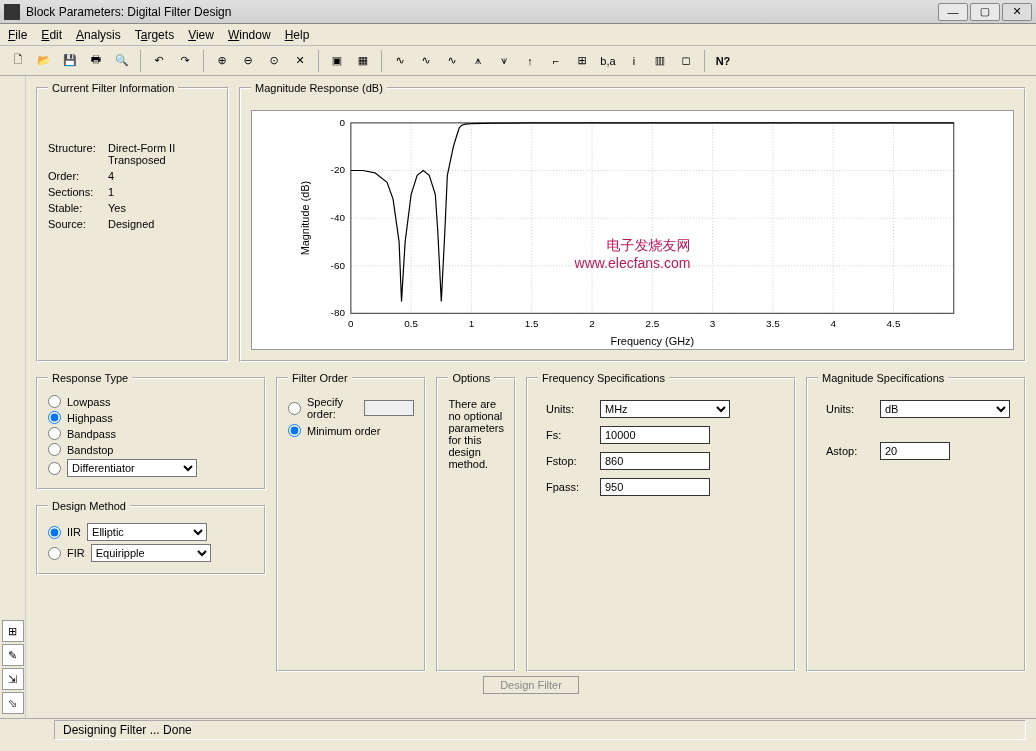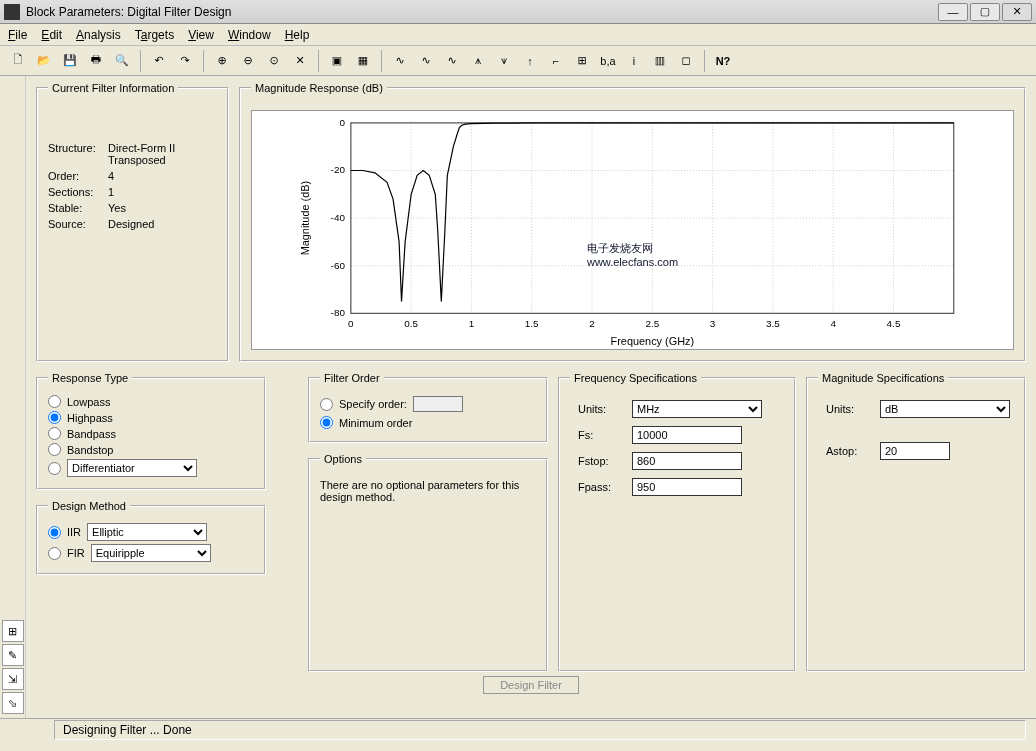--- a/index.html
+++ b/index.html
@@ -31,28 +31,28 @@
 
 fieldset { border: 2px groove #fff; padding: 8px 10px; background:#ece9d8; }
 legend { font-size:11px; padding:0 4px; }
 
 .cfi { width: 193px; }
 .cfi-grid { margin-top: 40px; display:grid; grid-template-columns: 60px 1fr; row-gap:4px; font-size:11px;}
 
 .magresp { flex:1; position:relative; }
 .plot-area { position:absolute; left:10px; right:10px; top:16px; bottom:10px; border:1px solid #999; background:#fff; }
 #plot-svg { width:100%; height:100%; display:block; }
-.watermark { position:absolute; left:50%; top:60%; transform:translate(-50%,-50%); color:#0f172a; font-size:11px; text-align:left; pointer-events:none;}
+.watermark { position:absolute; left:50%; top:60%; transform:translate(-50%,-50%); color:#be185d; font-size:14px; text-align:right; pointer-events:none;}
 
 .leftcol { width: 230px; display:flex; flex-direction:column; gap:10px;}
 .resptype label, .dmethod label { display:flex; align-items:center; gap:6px; margin:3px 0; }
 select.small { width:120px; font-size:11px; background:#fff; border:1px solid #777; height:18px;}
 select.ffs { width:130px; }
 
-.midcol { width: 240px; display:flex; flex-direction:column; gap:10px;margin-left:32px;}
+.midcol { width: 240px; display:flex; flex-direction:row; gap:10px;}
 .filterorder label { display:flex; align-items:center; gap:6px; margin:4px 0;}
 input.tiny { width:50px; height:16px; border:1px solid #777; background:#eee;}
 .options { flex:1; }
 .options .txt { font-size:11px; margin-top:6px;}
 
 .freqspec { flex:1; }
 .magspec { width: 220px; }
 .specrow { display:flex; align-items:center; margin:8px 0 8px 8px; gap:4px;}
 .speclabel { width:50px; font-size:11px;}
 input.val { width:110px; height:18px; border:1px solid #333; background:#fff; padding:0 4px; font-size:11px;}

